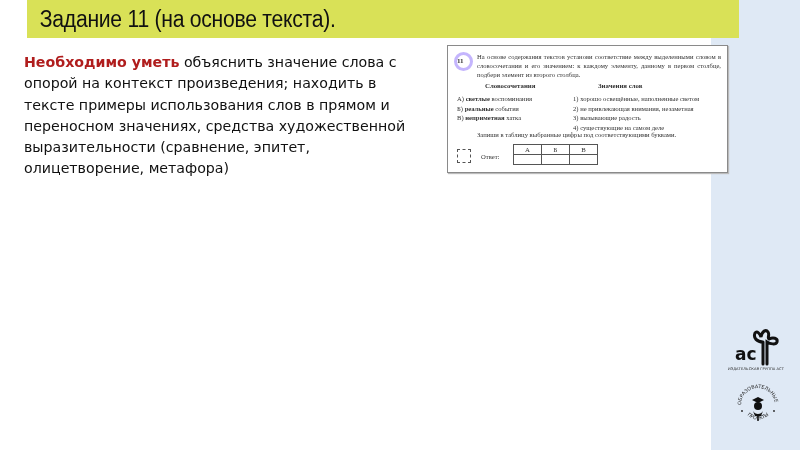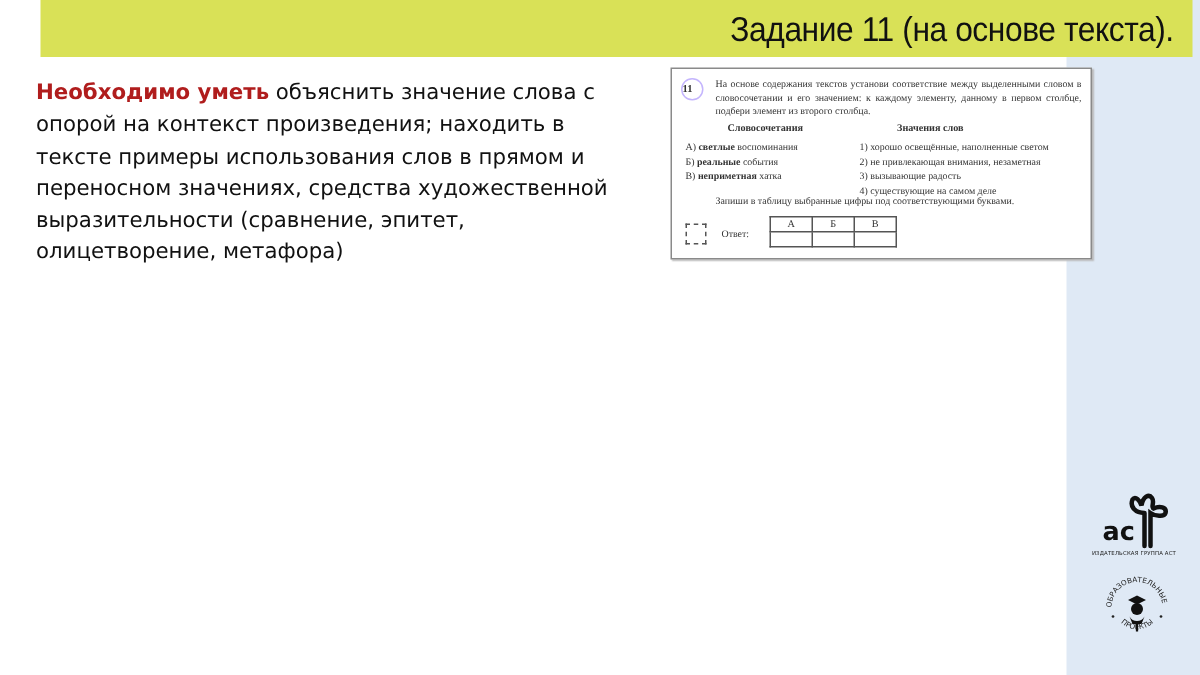--- a/index.html
+++ b/index.html
@@ -7,23 +7,23 @@
       width: 800px; height: 450px; position: relative; overflow: hidden;
       background: #ffffff;
       font-family: "DejaVu Sans", sans-serif;
       color: #111;
     }
     .right-panel {
       position: absolute; left: 711px; top: 0; width: 89px; height: 450px;
       background: #dfe9f5;
     }
     .header-band {
-      position: absolute; left: 27px; top: 0; width: 768px; height: 38px;
+      position: absolute; left: 27px; top: 0; width: 712px; height: 38px;
       background: #d9e157;
-      display: flex; align-items: center; justify-content: flex-end;
+      display: flex; align-items: center; justify-content: flex-start;
     }
     .header-title {
       font-family: "Liberation Sans", sans-serif;
       font-size: 23px; color: #111; letter-spacing: -0.3px;
       transform: scaleX(0.92);
     }
     .main-text {
       position: absolute; left: 24px; top: 52px; width: 400px;
       font-size: 14.2px; line-height: 21.3px; color: #111;
     }
@@ -38,21 +38,21 @@
     .bullets li.small { font-size: 12.2px; line-height: 19px; }
 
     .task-box {
       position: absolute; left: 447px; top: 45px; width: 279px; height: 126px;
       border: 1px solid #8a8a8a; background: #fff;
       box-shadow: 1px 1px 1px #bbb;
       font-family: "Liberation Serif", serif; font-size: 6.6px; color: #333;
     }
     .task-num {
       position: absolute; left: 6px; top: 6px; width: 13px; height: 13px;
-      border: 1px solid #c4b5fd; border-radius: 50%;
+      border: 3px solid #c4b5fd; border-radius: 50%;
       font-size: 7px; line-height: 13px; font-weight: bold;
     }
     .task-instr {
       position: absolute; left: 29px; top: 6px; width: 244px;
       line-height: 9px; text-align: justify;
     }
     .col-head {
       position: absolute; top: 36px; font-weight: bold; font-size: 6.8px;
     }
     .col-head.left { left: 37px; }

